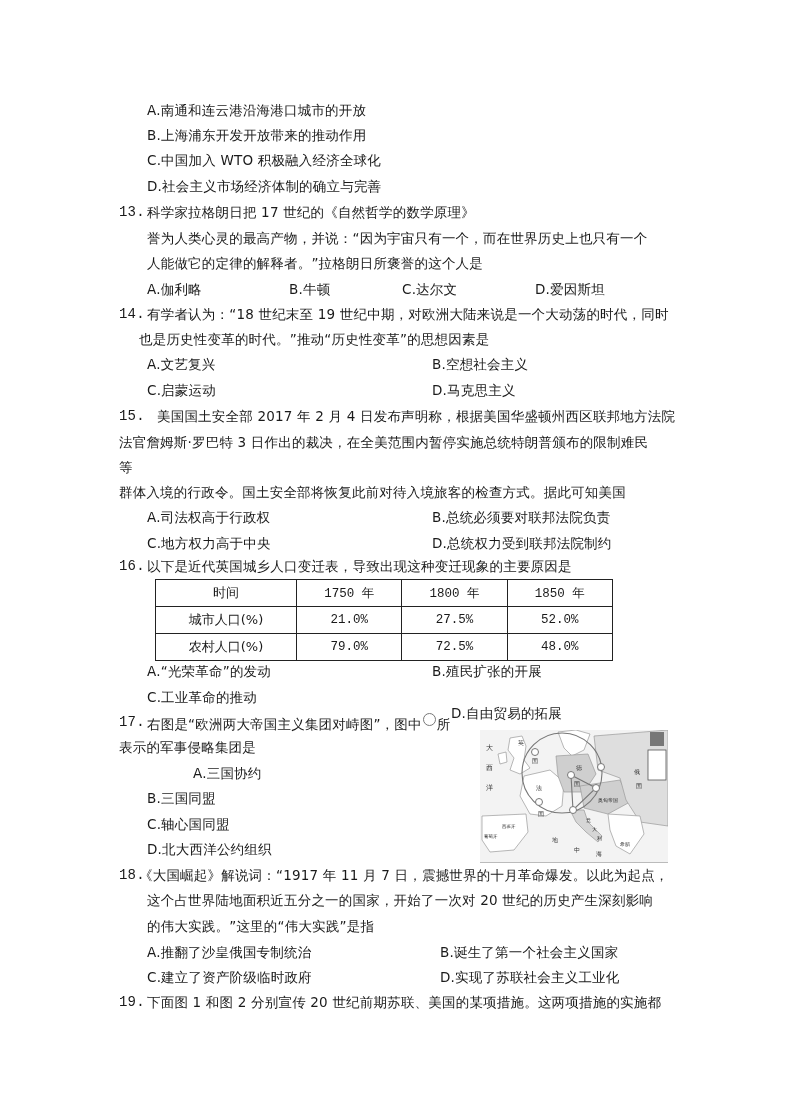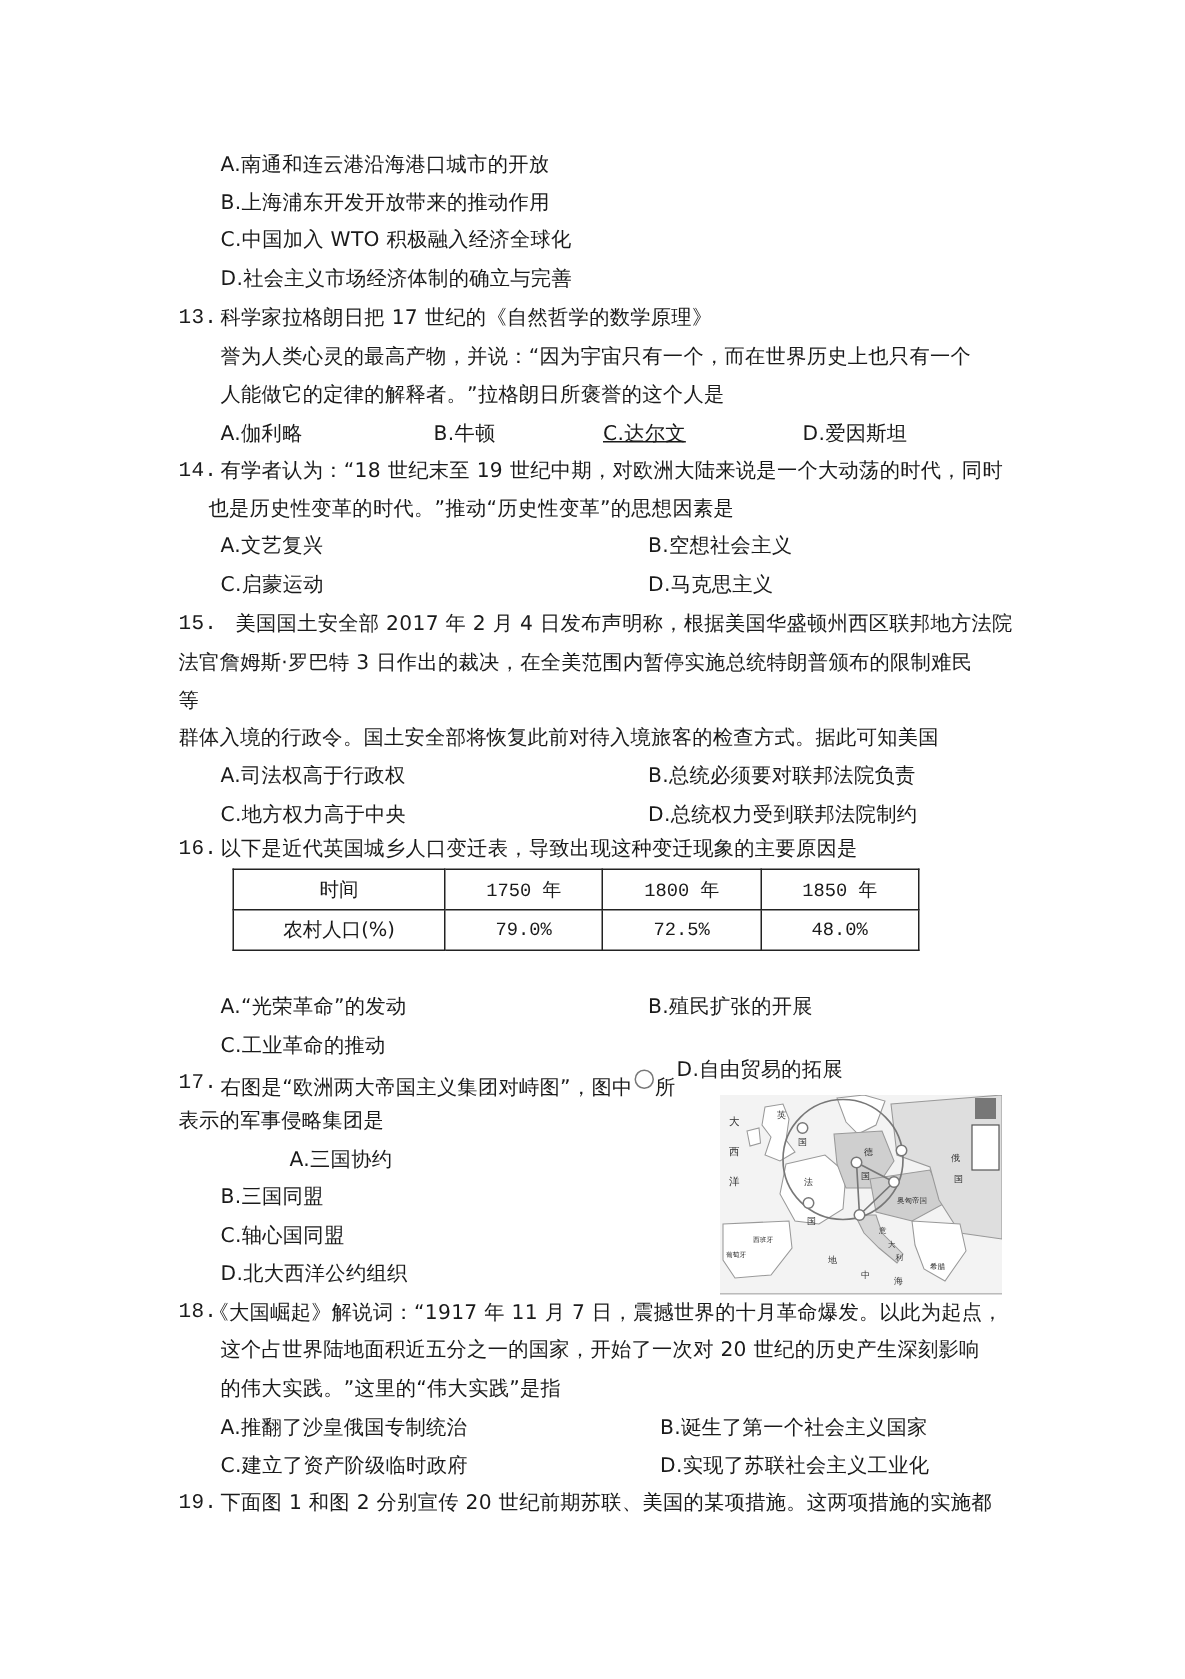--- a/index.html
+++ b/index.html
@@ -35,21 +35,21 @@
 <div class="line" style="left:147px;top:126px;">B.上海浦东开发开放带来的推动作用</div>
 <div class="line" style="left:147px;top:151px;">C.中国加入 WTO 积极融入经济全球化</div>
 <div class="line" style="left:147px;top:177px;">D.社会主义市场经济体制的确立与完善</div>
 
 <div class="line num" style="left:119px;top:203px;">13.</div>
 <div class="line" style="left:147px;top:203px;">科学家拉格朗日把 17 世纪的《自然哲学的数学原理》</div>
 <div class="line" style="left:147px;top:229px;">誉为人类心灵的最高产物，并说：“因为宇宙只有一个，而在世界历史上也只有一个</div>
 <div class="line" style="left:147px;top:254px;">人能做它的定律的解释者。”拉格朗日所褒誉的这个人是</div>
 <div class="line" style="left:147px;top:280px;">A.伽利略</div>
 <div class="line" style="left:289px;top:280px;">B.牛顿</div>
-<div class="line" style="left:402px;top:280px;text-decoration:underline;">C.达尔文</div>
+<div class="line" style="left:402px;top:280px;">C.达尔文</div>
 <div class="line" style="left:535px;top:280px;">D.爱因斯坦</div>
 
 <div class="line num" style="left:119px;top:305px;">14.</div>
 <div class="line" style="left:147px;top:305px;">有学者认为：“18 世纪末至 19 世纪中期，对欧洲大陆来说是一个大动荡的时代，同时</div>
 <div class="line" style="left:139px;top:330px;">也是历史性变革的时代。”推动“历史性变革”的思想因素是</div>
 <div class="line" style="left:147px;top:355px;">A.文艺复兴</div>
 <div class="line" style="left:432px;top:355px;">B.空想社会主义</div>
 <div class="line" style="left:147px;top:381px;">C.启蒙运动</div>
 <div class="line" style="left:432px;top:381px;">D.马克思主义</div>
 
@@ -66,20 +66,26 @@
 <div class="line num" style="left:119px;top:557px;">16.</div>
 <div class="line" style="left:147px;top:557px;">以下是近代英国城乡人口变迁表，导致出现这种变迁现象的主要原因是</div>
 
 <table class="pop">
   <tbody>
       <tr>
     <td style="width:140px">时间</td>
     <td class="num">1750 年</td>
     <td class="num">1800 年</td>
     <td class="num">1850 年</td>
+  </tr>
+  <tr>
+    <td>城市人口(%)</td>
+    <td class="num">21.0%</td>
+    <td class="num">27.5%</td>
+    <td class="num">52.0%</td>
   </tr>
   <tr>
     <td>农村人口(%)</td>
     <td class="num">79.0%</td>
     <td class="num">72.5%</td>
     <td class="num">48.0%</td>
   </tr>
 </tbody>
   </table>
 

